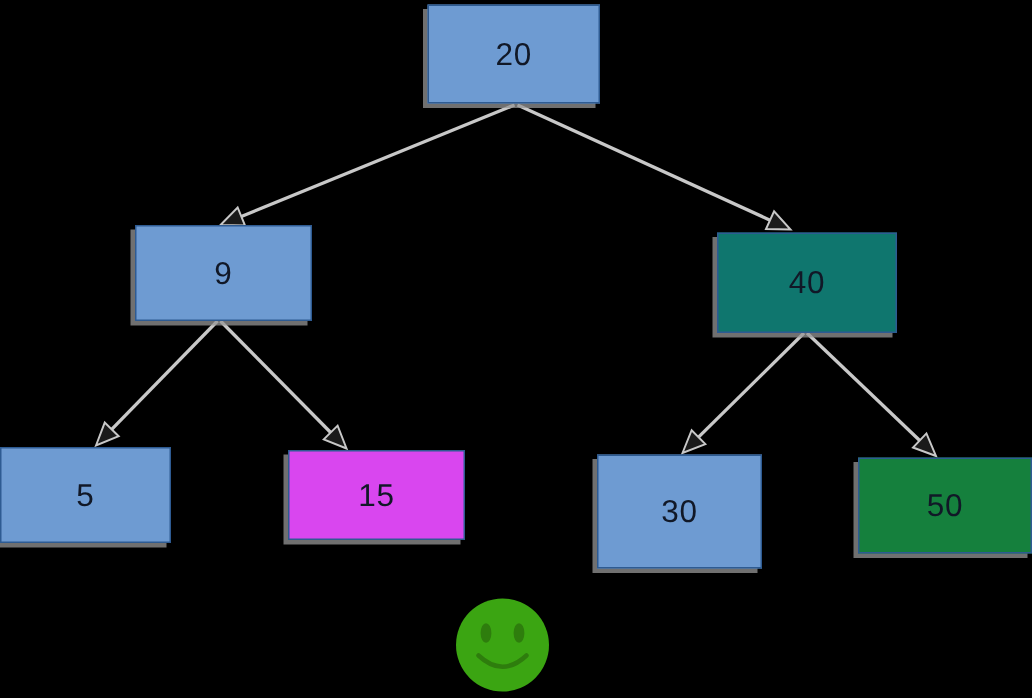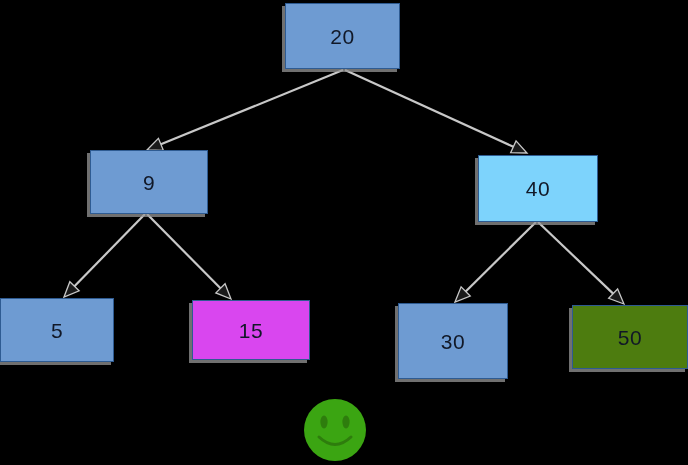--- a/index.html
+++ b/index.html
@@ -89,33 +89,33 @@
       </g>
     </svg>
 
   <div id="nodes-layer">
       <div class="node" style="left: 285px; top: 3px; width: 115px; height: 66px; background: rgb(110, 155, 210); border-color: rgb(46, 91, 146); justify-content: center;">
         <span class="node-label">20</span>
       </div>
       <div class="node" style="left: 90px; top: 150px; width: 118px; height: 64px; background: rgb(110, 155, 210); border-color: rgb(46, 91, 146);">
         <span class="node-label">9</span>
       </div>
-      <div class="node" style="left: 478px; top: 155px; width: 120px; height: 67px; background: #7dd3fc; border-color: rgb(46, 91, 146);">
+      <div class="node" style="left: 478px; top: 155px; width: 120px; height: 67px; background: #0f766e; border-color: rgb(46, 91, 146);">
         <span class="node-label">40</span>
       </div>
       <div class="node" style="left: 0px; top: 298px; width: 114px; height: 64px; background: rgb(110, 155, 210); border-color: rgb(46, 91, 146);">
         <span class="node-label">5</span>
       </div>
       <div class="node" style="left: 192px; top: 300px; width: 118px; height: 60px; background: #d946ef; border-color: rgb(46, 91, 146);">
         <span class="node-label">15</span>
       </div>
       <div class="node" style="left: 398px; top: 303px; width: 110px; height: 76px; background: rgb(110, 155, 210); border-color: rgb(46, 91, 146);">
         <span class="node-label">30</span>
       </div>
-      <div class="node" style="left: 572px; top: 305px; width: 116px; height: 64px; background: #4d7c0f; border-color: rgb(46, 91, 146);">
+      <div class="node" style="left: 572px; top: 305px; width: 116px; height: 64px; background: #15803d; border-color: rgb(46, 91, 146);">
         <span class="node-label">50</span>
       </div>
     </div>
 
   <svg id="smiley" width="70" height="70" viewBox="0 0 70 70" style="left: 300px; top: 395px;">
       <circle cx="35" cy="35" r="31" fill="#3BA512"></circle>
       <ellipse cx="24" cy="27" rx="3.6" ry="6.5" fill="#2E7D0D"></ellipse>
       <ellipse cx="46" cy="27" rx="3.6" ry="6.5" fill="#2E7D0D"></ellipse>
       <path d="M 19 42 Q 35 57 51 42" fill="none" stroke="#2E7D0D" stroke-width="3" stroke-linecap="round"></path>
     </svg>

